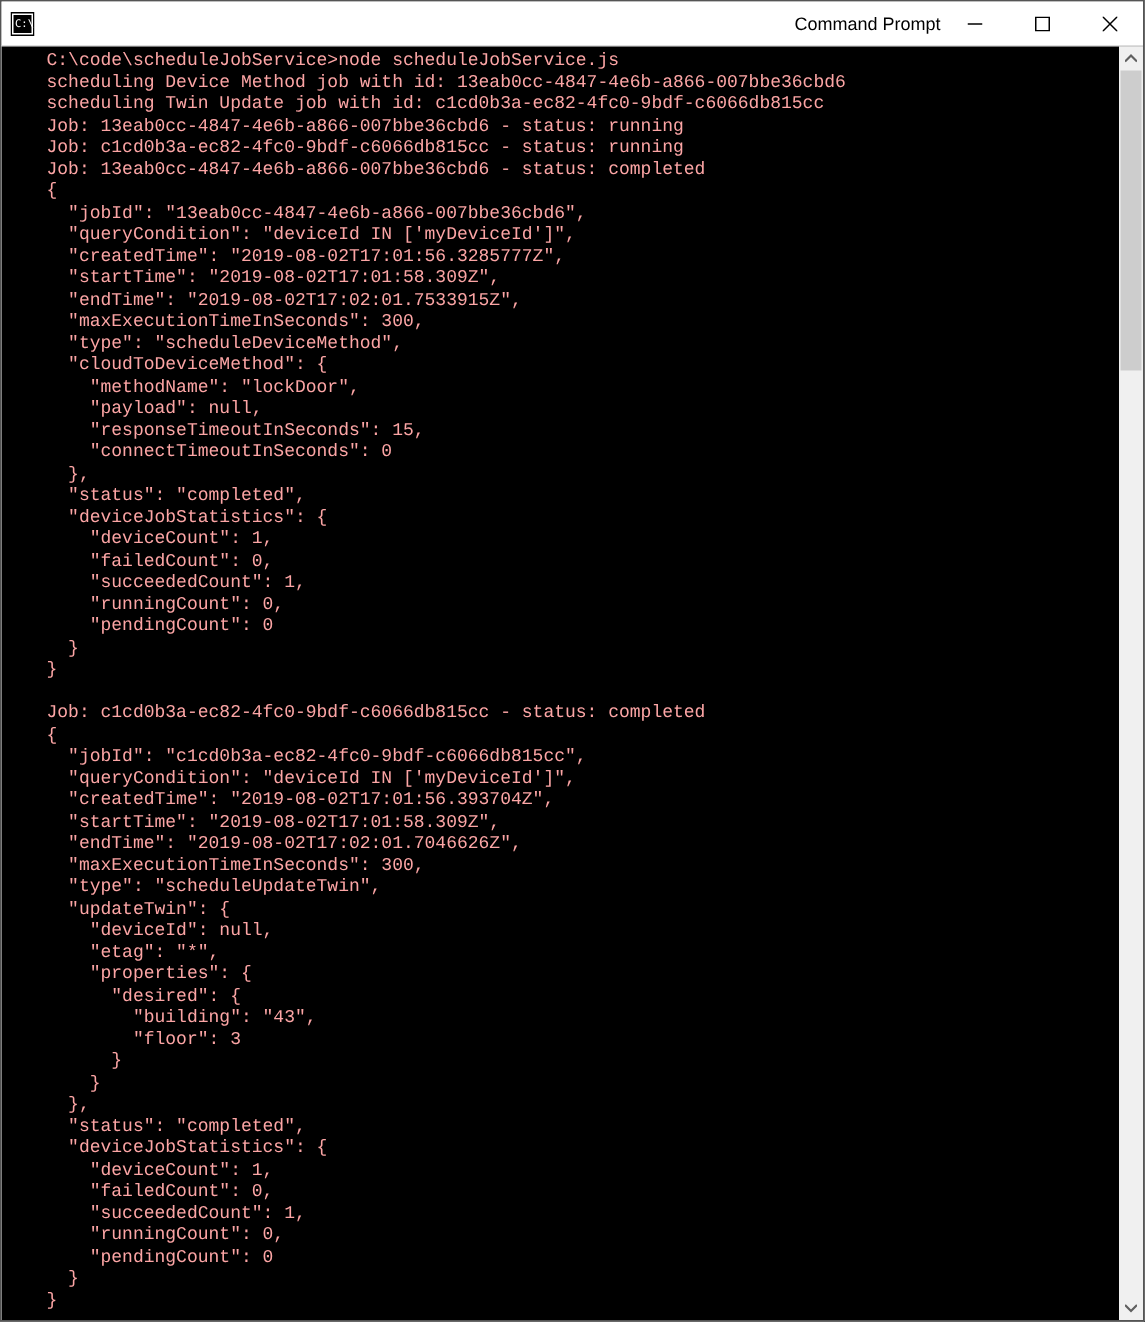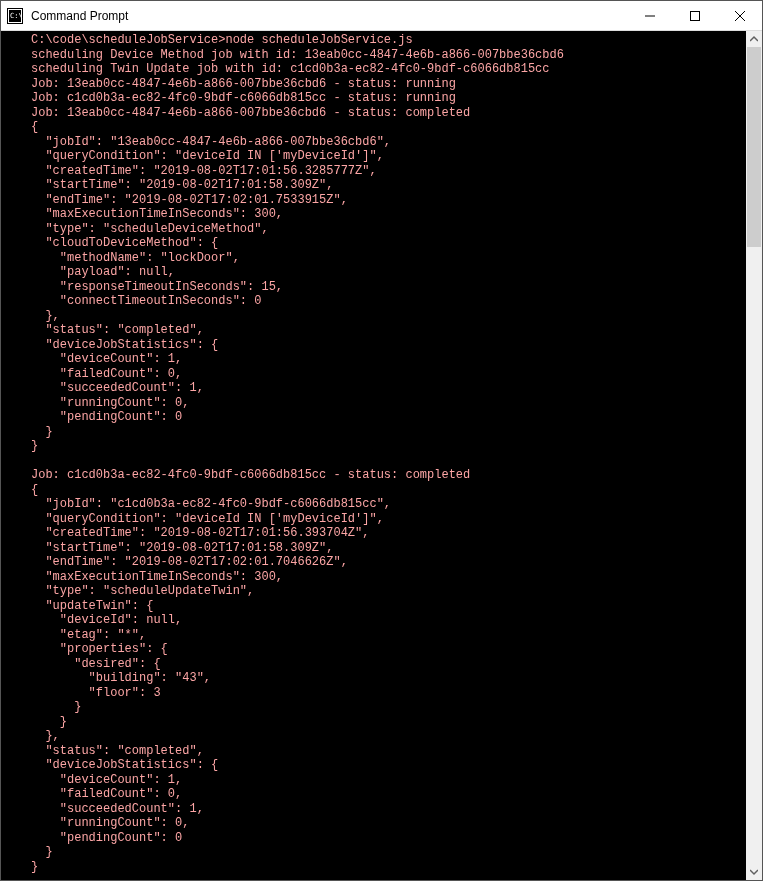--- a/index.html
+++ b/index.html
@@ -26,20 +26,21 @@
     }
     .titlebar .app-icon {
       width: 16px;
       height: 16px;
     }
     .titlebar .title {
       flex: 1;
       font-size: 12px;
       color: #000;
       padding-left: 2px;
+      text-align: right;
     }
     .win-controls {
       display: flex;
       height: 100%;
     }
     .win-btn {
       width: 45px;
       display: flex;
       align-items: center;
       justify-content: center;

